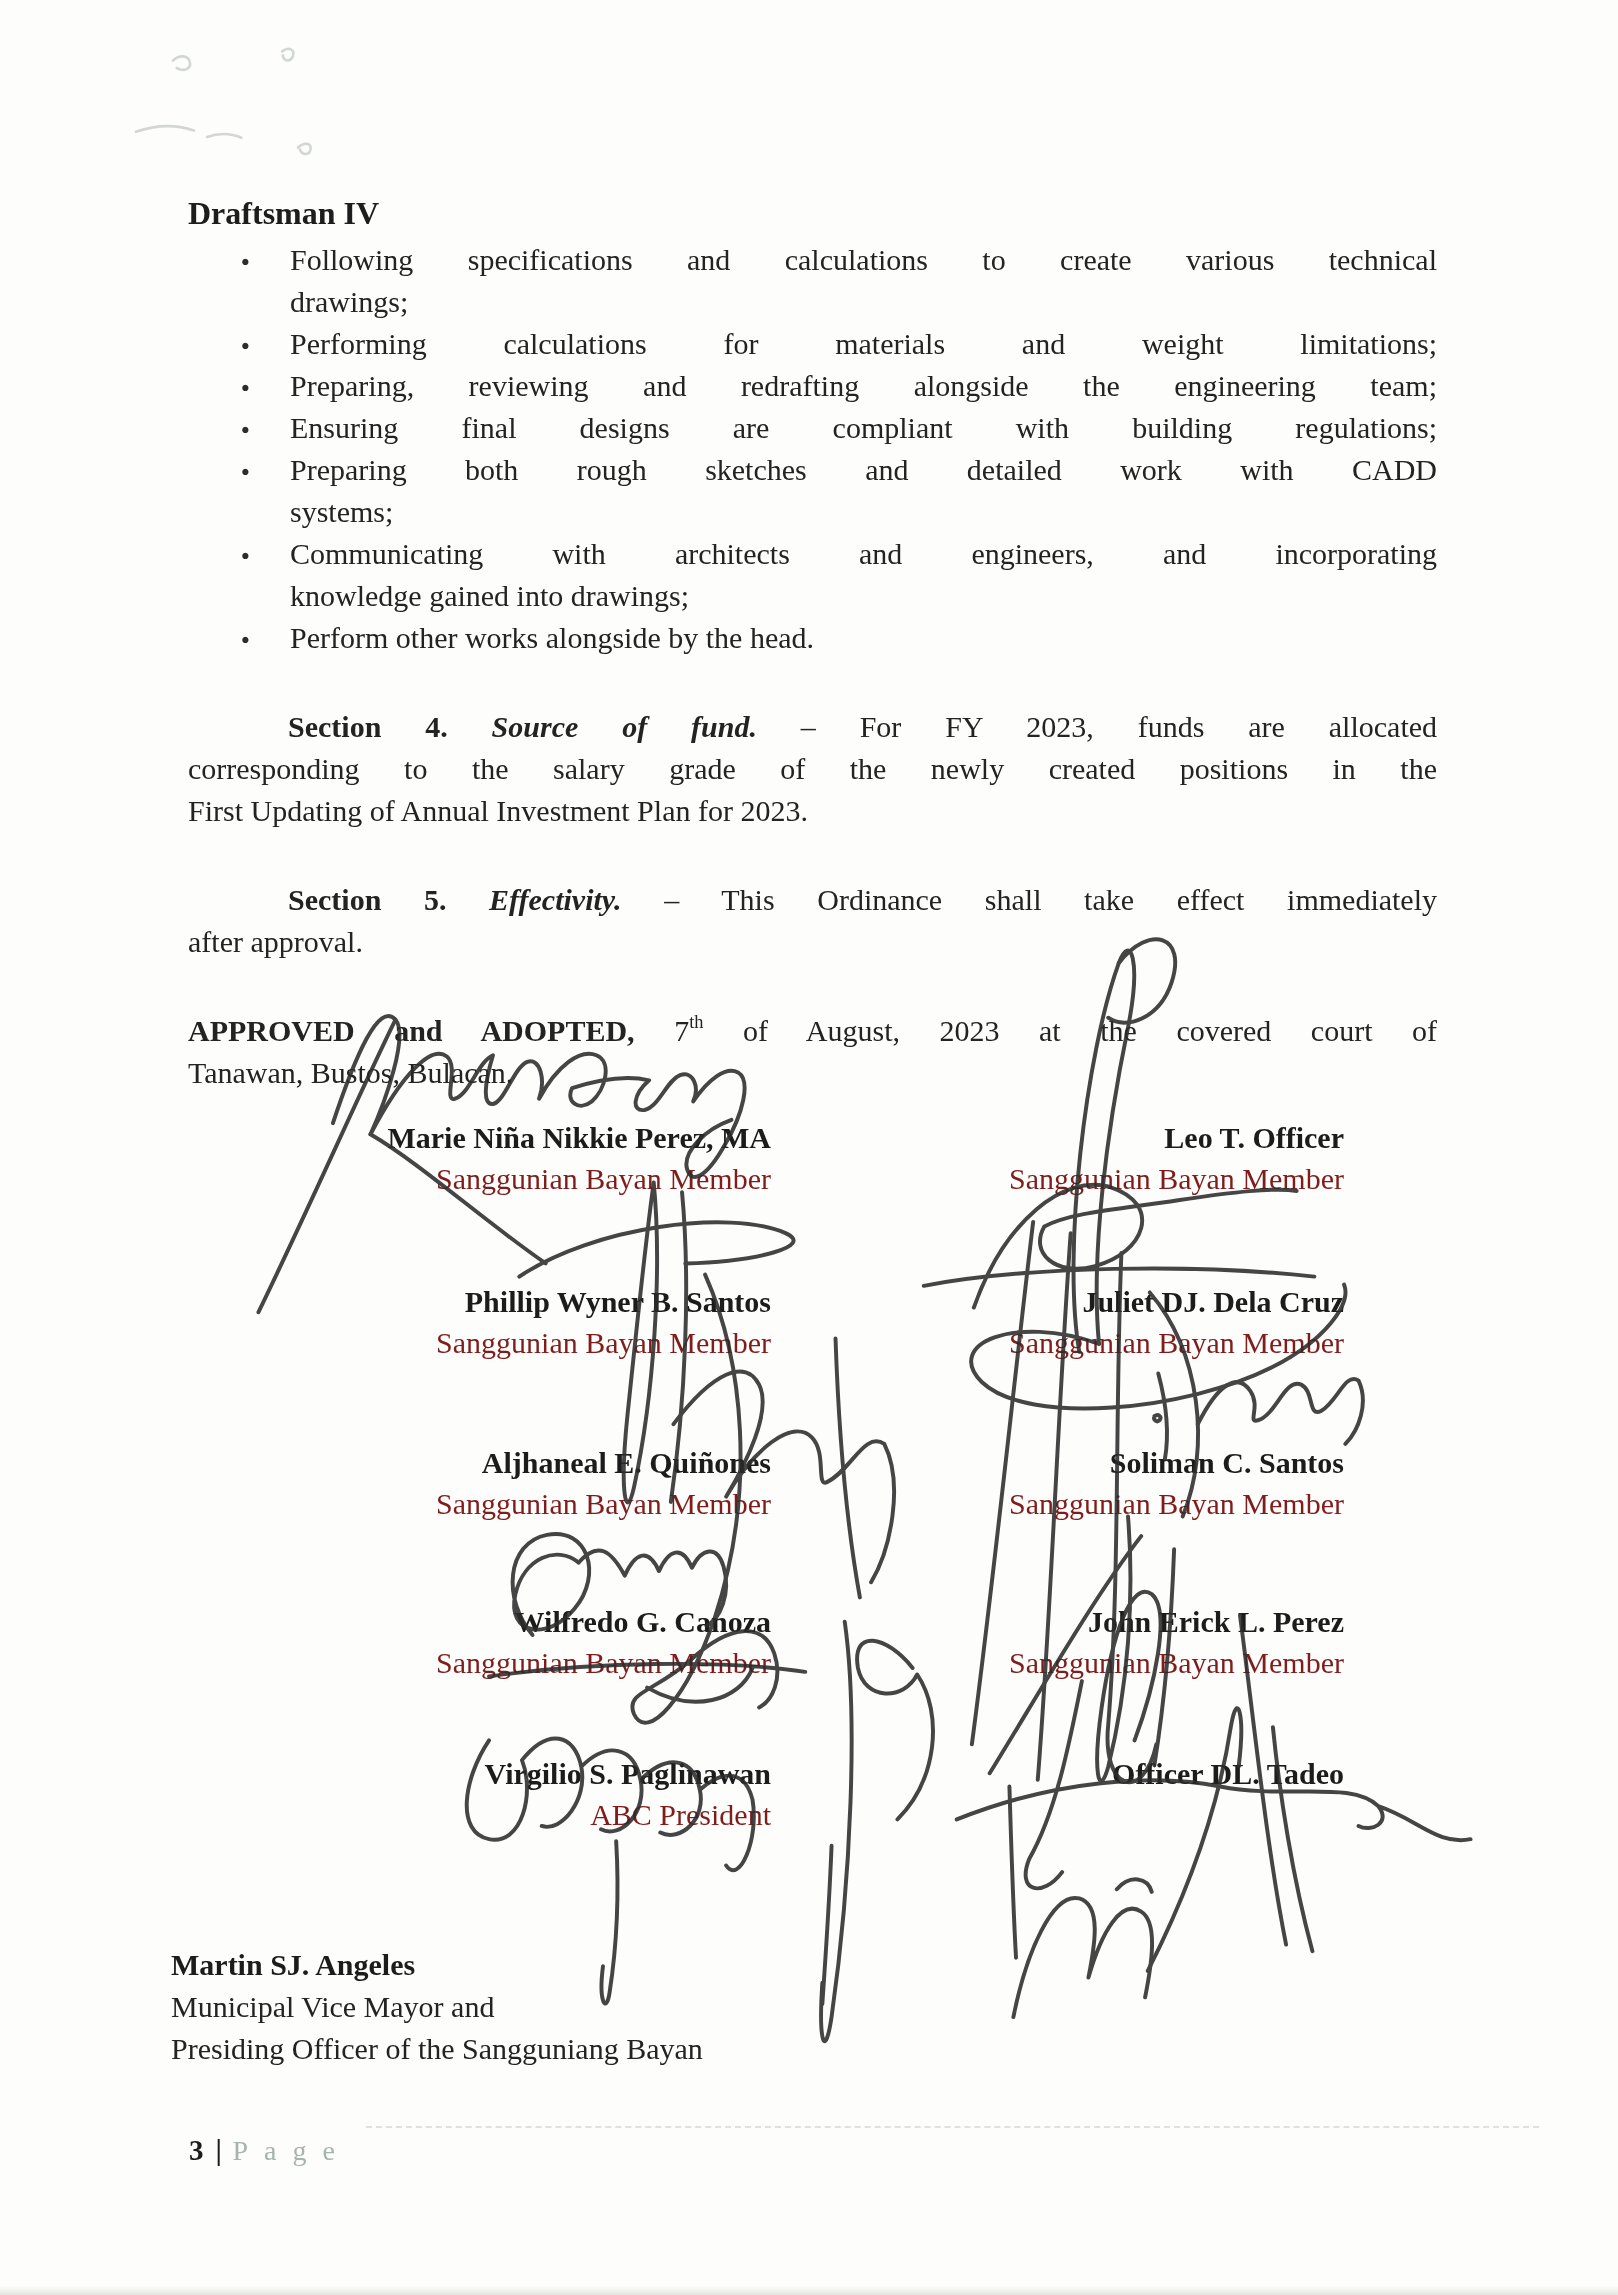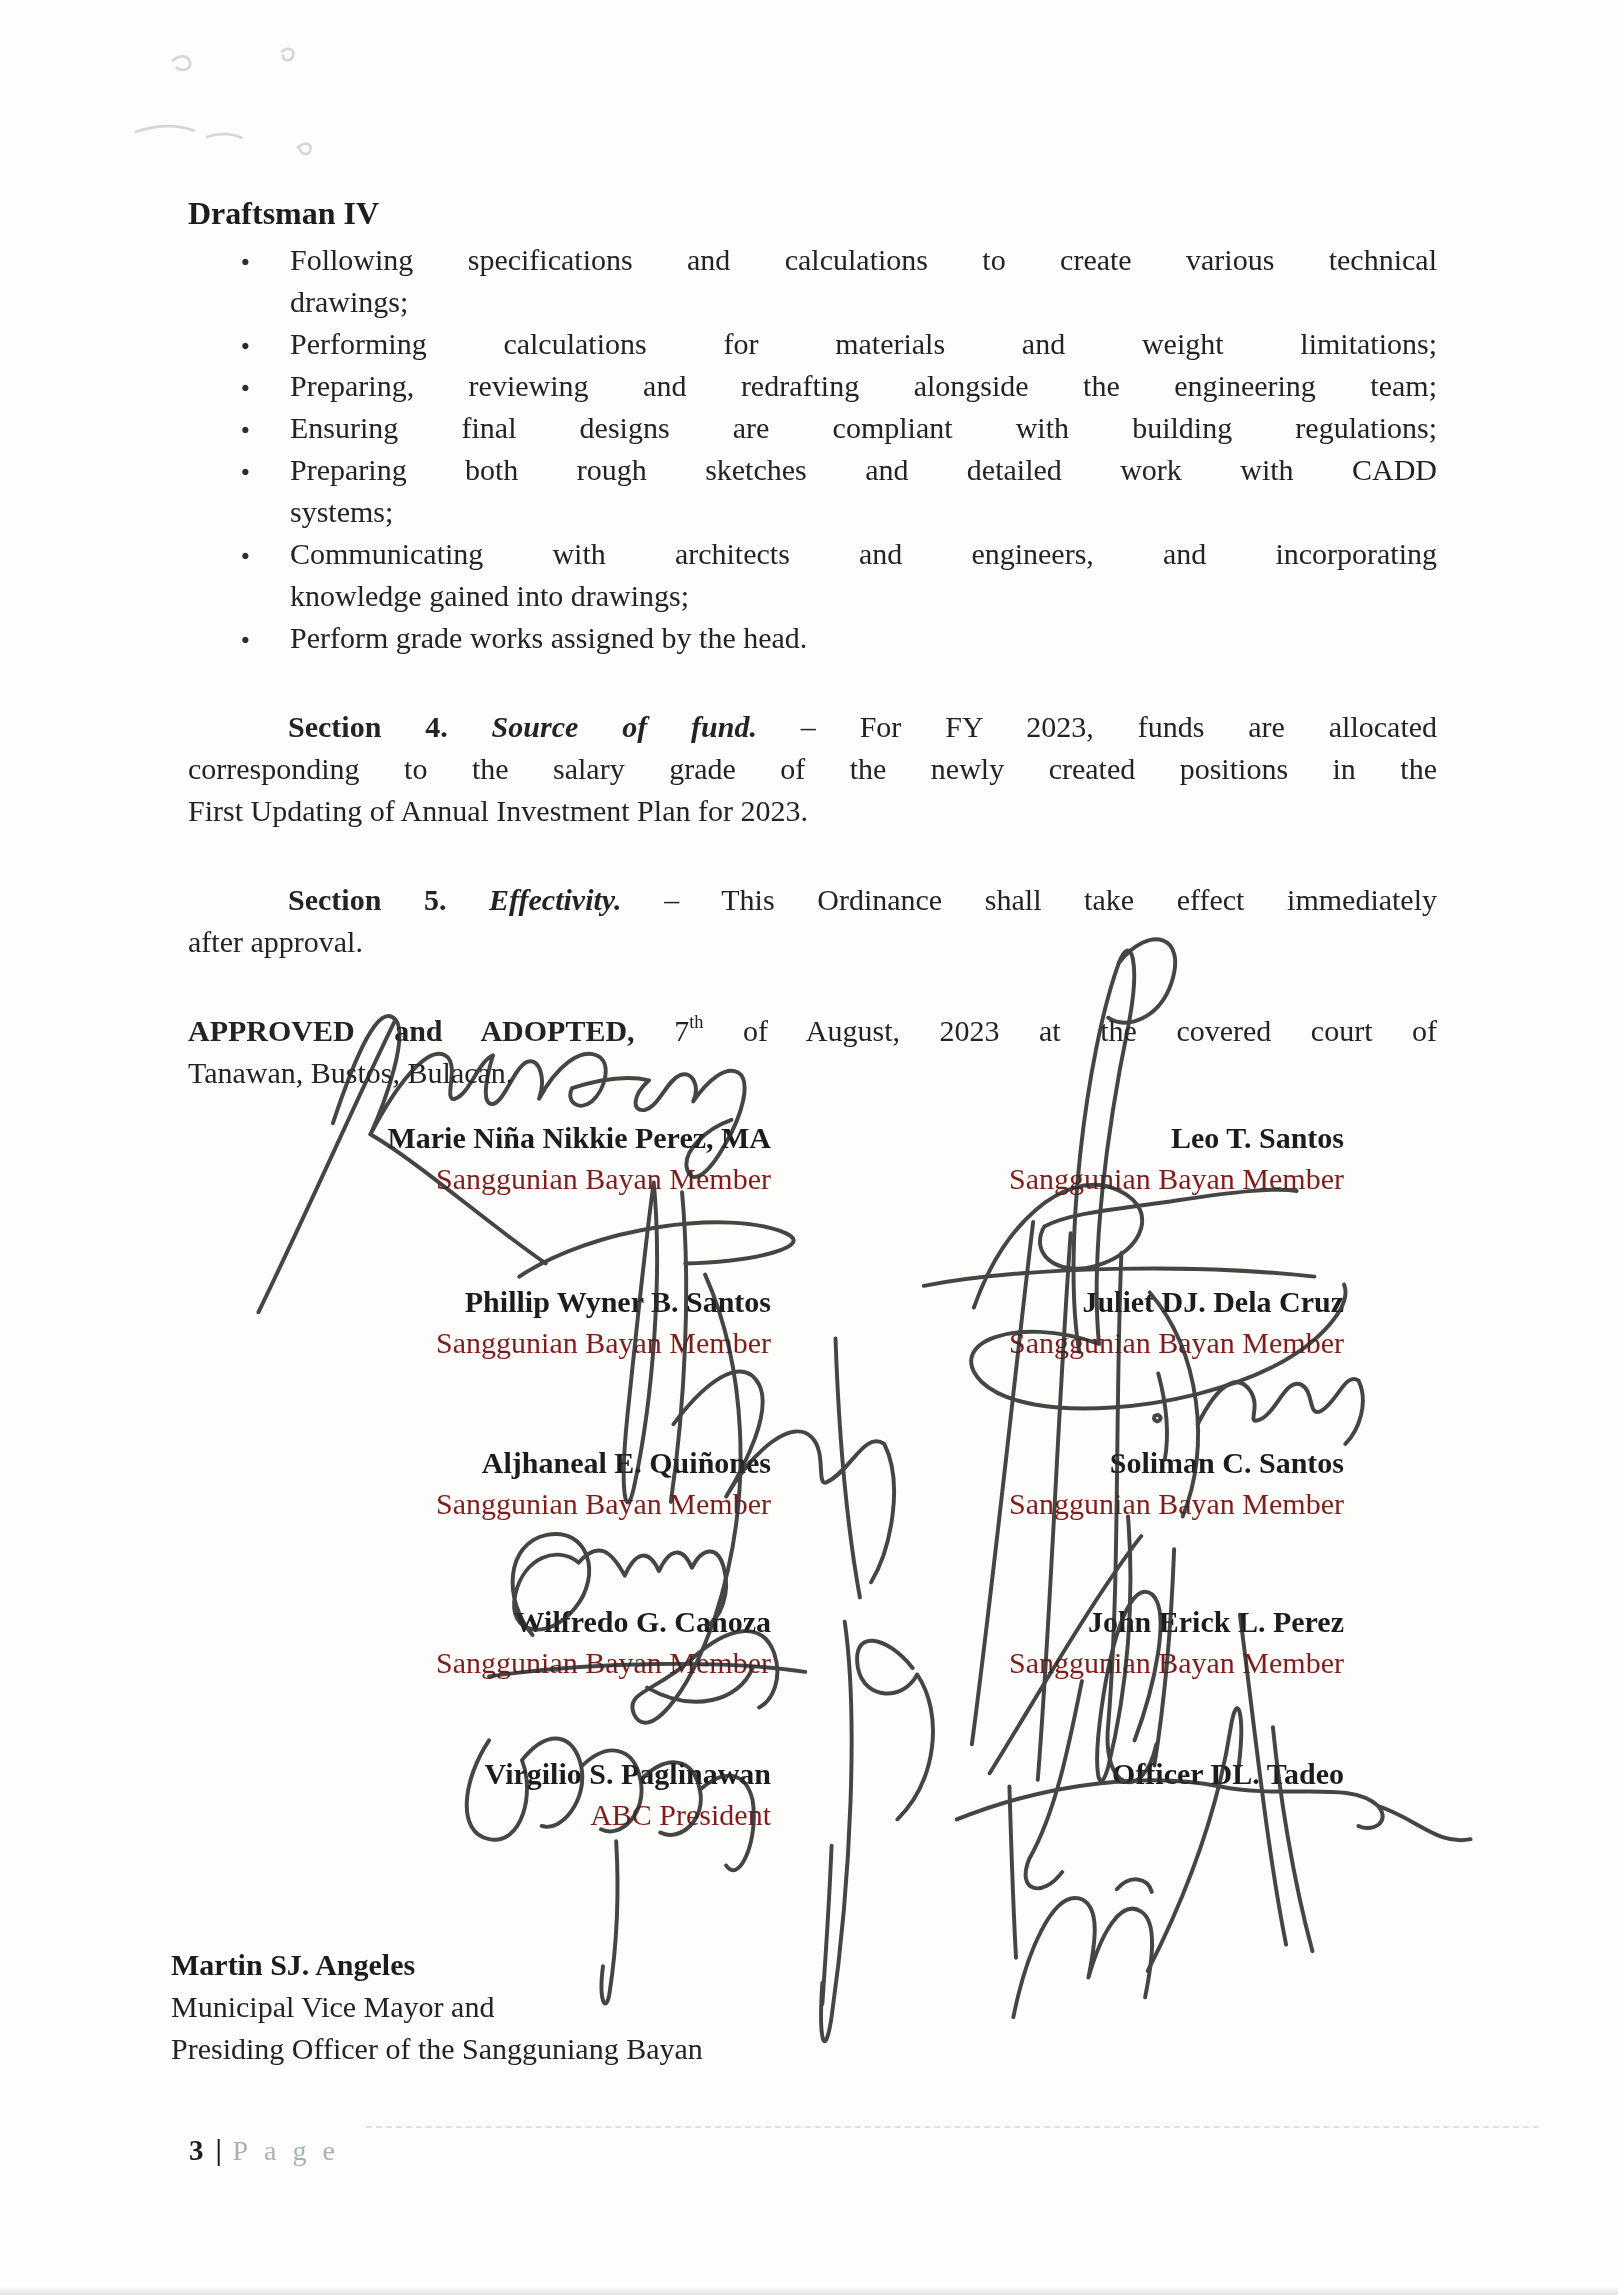--- a/index.html
+++ b/index.html
@@ -84,21 +84,21 @@
       </li>
       <li>
         <span class="ln j">Preparing both rough sketches and detailed work with CADD</span>
         <span class="ln">systems;</span>
       </li>
       <li>
         <span class="ln j">Communicating with architects and engineers, and incorporating</span>
         <span class="ln">knowledge gained into drawings;</span>
       </li>
       <li>
-        <span class="ln">Perform grade works assigned by the head.</span>
+        <span class="ln">Perform other works alongside by the head.</span>
       </li>
     </ul>
 
     <p class="para">
       <span class="ln j ind">
         <span class="b">Section 4.</span>
         <span class="bi">Source of fund.</span>
         <span>– For FY 2023, funds are allocated</span>
       </span>
       <span class="ln j">corresponding to the salary grade of the newly created positions in the</span>
@@ -122,21 +122,21 @@
       </span>
       <span class="ln">Tanawan, Bustos, Bulacan.</span>
     </p>
   </div>
 
   <div class="sig" style="left:178px;  top:1117px;">
     <div class="name">Marie Niña Nikkie Perez, MA</div>
     <div class="role">Sanggunian Bayan Member</div>
   </div>
   <div class="sig" style="left:751px; top:1117px;">
-    <div class="name">Leo T. Santos</div>
+    <div class="name">Leo T. Officer</div>
     <div class="role">Sanggunian Bayan Member</div>
   </div>
 
   <div class="sig" style="left:178px;  top:1281px;">
     <div class="name">Phillip Wyner B. Santos</div>
     <div class="role">Sanggunian Bayan Member</div>
   </div>
   <div class="sig" style="left:751px; top:1281px;">
     <div class="name">Juliet DJ. Dela Cruz</div>
     <div class="role">Sanggunian Bayan Member</div>

